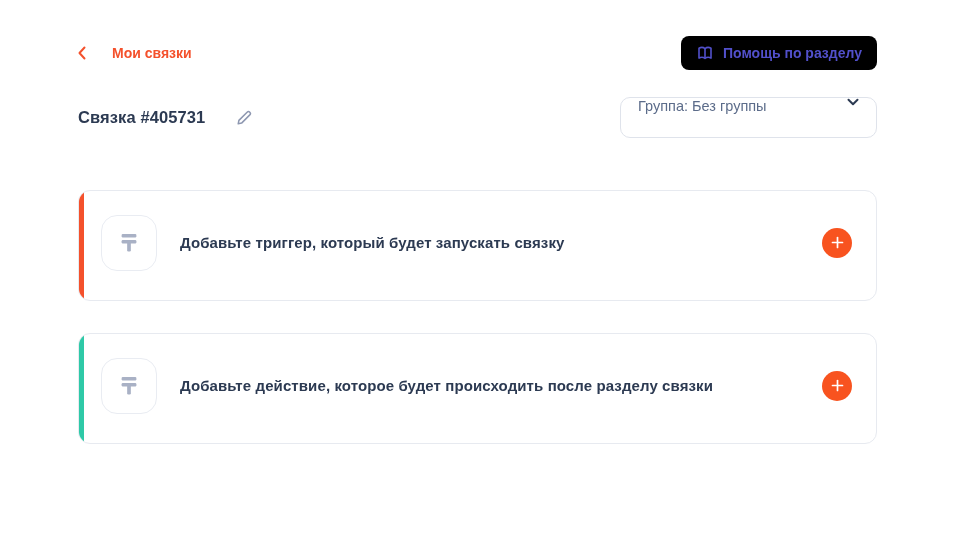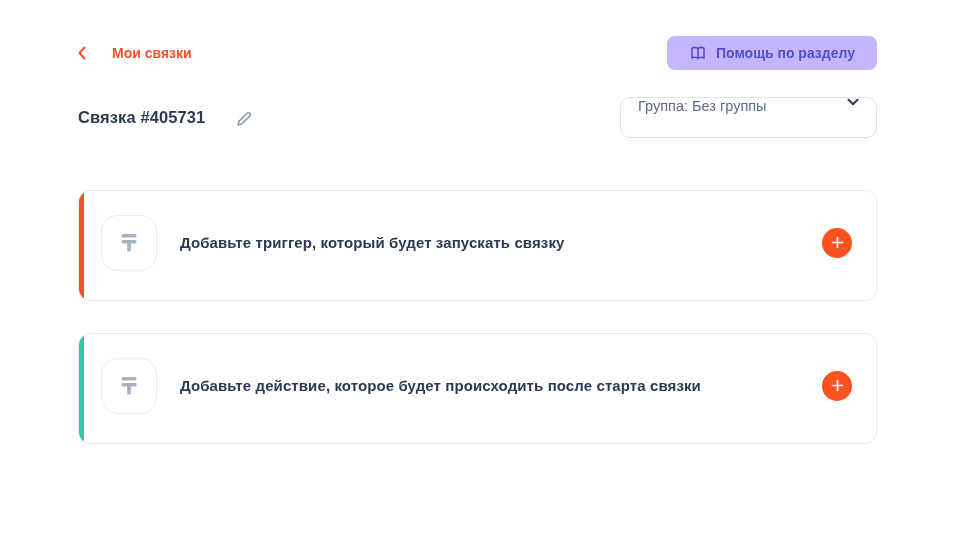--- a/index.html
+++ b/index.html
@@ -6,28 +6,28 @@
   html,body { width:959px; height:537px; background:#ffffff;
               font-family:"Liberation Sans", sans-serif; overflow:hidden; }
   .container { position:relative; width:799px; margin-left:78px; }
 
   
   .top-row { margin-top:36px; height:34px; display:flex;
              justify-content:space-between; align-items:center; }
   .back-link { display:flex; align-items:center; gap:26px; cursor:pointer;
                color:#f4512c; font-size:14px; font-weight:700; background:none; border:none;
                font-family:inherit; }
-  .help-btn { display:flex; align-items:center; gap:9px; height:34px; padding:0 22px;
-              background:#c4b5fd; color:#5250cb; border:none; border-radius:8px;
+  .help-btn { display:flex; align-items:center; gap:9px; height:34px; padding:0 15px;
+              background:#000000; color:#5250cb; border:none; border-radius:8px;
               font-size:14px; font-weight:700; cursor:pointer; font-family:inherit; }
 
   
   .title-row { margin-top:27px; height:41px; display:flex;
                justify-content:space-between; align-items:center; }
-  .title-wrap { display:flex; align-items:flex-end; gap:30px; }
+  .title-wrap { display:flex; align-items:center; gap:30px; }
   .page-title { font-size:16.5px; font-weight:700; color:#2c3a52; letter-spacing:0.1px; }
   .edit-btn { background:none; border:none; cursor:pointer; display:flex; align-items:center; }
   .group-select { width:257px; height:41px; background:#fff; border:1px solid #dfe3eb;
                   border-radius:10px; display:flex; align-items:flex-start;
                   justify-content:space-between; padding:0 17px; cursor:pointer;
                   color:#5c6c8a; font-size:14.5px; font-family:inherit; }
 
   
   .card { position:relative; height:111px; margin-top:52px; background:#fff;
           border:1px solid #e7eaf0; border-radius:12px; overflow:hidden;
@@ -114,21 +114,21 @@
 
   <div class="card">
     <span class="accent-bar" style="background: rgb(46, 201, 167);"></span>
     <div class="card-icon">
       <svg width="26" height="26" viewBox="0 0 24 24" fill="#a9b1c5">
         <rect x="5.2" y="3.6" width="13.6" height="3.3" rx="1.1"></rect>
         <rect x="5.2" y="9.2" width="13.6" height="3.3" rx="1.1"></rect>
         <rect x="10.3" y="9.2" width="3.4" height="10.6" rx="1.1"></rect>
       </svg>
     </div>
-    <div class="card-text">Добавьте действие, которое будет происходить после старта связки</div>
+    <div class="card-text">Добавьте действие, которое будет происходить после разделу связки</div>
     <button class="add-btn">
       <span>
         <svg width="13" height="13" viewBox="0 0 13 13" fill="none">
           <line x1="6.5" y1="1.5" x2="6.5" y2="11.5" stroke="#ffffff" stroke-width="1.7" stroke-linecap="round"></line>
           <line x1="1.5" y1="6.5" x2="11.5" y2="6.5" stroke="#ffffff" stroke-width="1.7" stroke-linecap="round"></line>
         </svg>
       </span>
     </button>
   </div>
 

